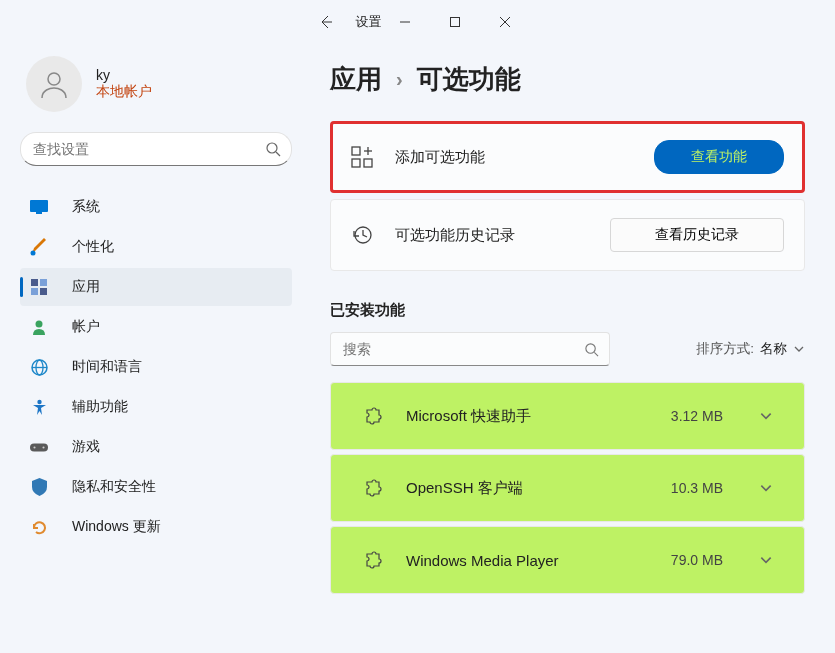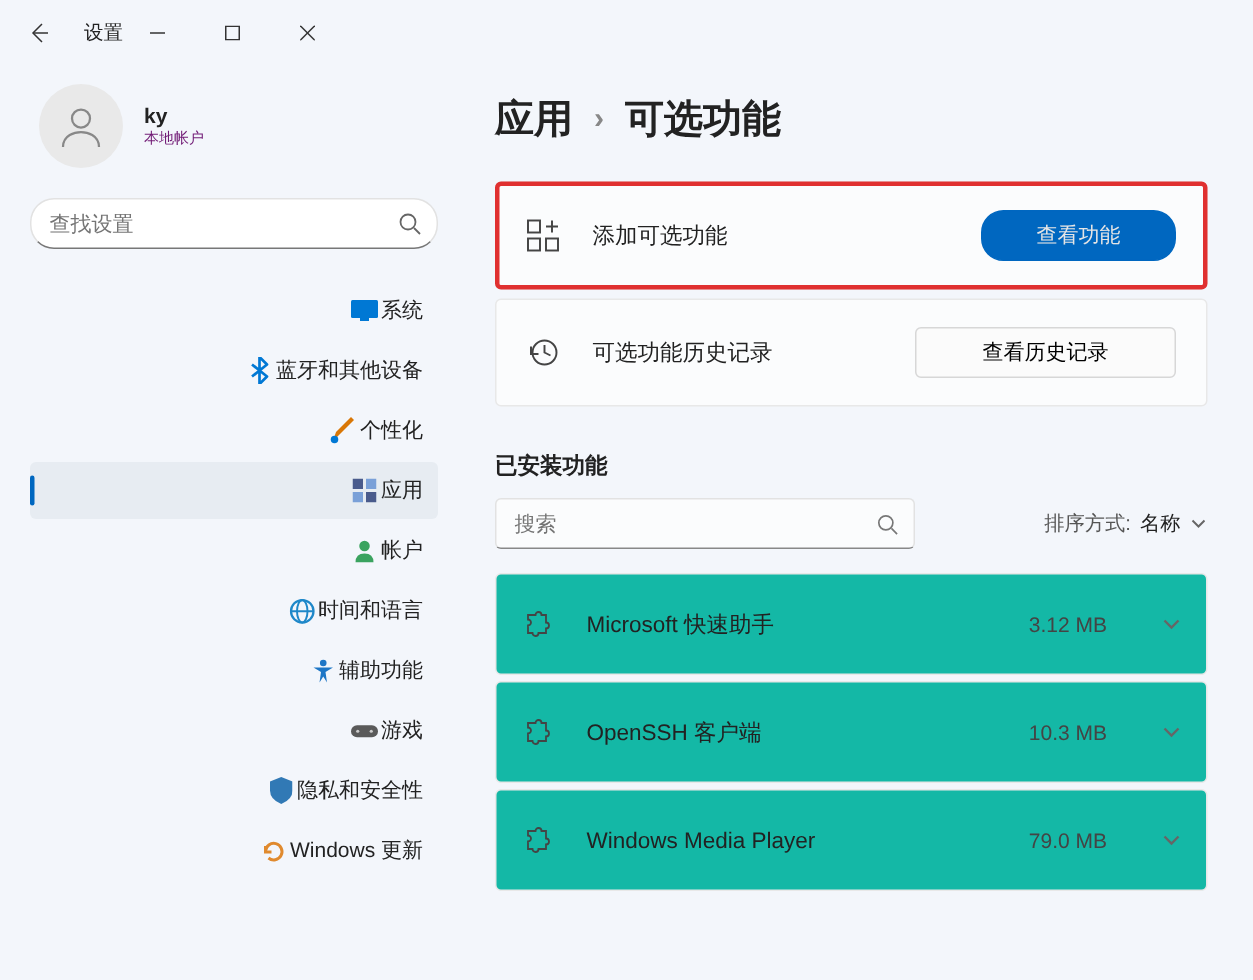--- a/index.html
+++ b/index.html
@@ -1,73 +1,73 @@
 <!DOCTYPE html>
 <html><head>
 <meta charset="utf-8">
 <style>
   * { box-sizing: border-box; margin: 0; padding: 0; font-family: "Segoe UI", "Microsoft YaHei", sans-serif; }
   body { width: 835px; height: 653px; background: #f3f6fb; overflow: hidden; position: relative; }
 
   
-  .titlebar { height: 44px; display: flex; align-items: center; justify-content: flex-start; padding: 0 8px 0 16px; }
+  .titlebar { height: 44px; display: flex; align-items: center; justify-content: center; padding: 0 8px 0 16px; }
   .titlebar-left { display: flex; align-items: center; gap: 20px; }
   .back-btn { width: 20px; height: 20px; display: flex; align-items: center; justify-content: center; cursor: pointer; }
   .title-text { font-size: 13px; color: #222; }
   .win-controls { display: flex; gap: 4px; }
   .win-btn { width: 46px; height: 32px; display: flex; align-items: center; justify-content: center; cursor: pointer; }
 
   
   .layout { display: flex; height: calc(100% - 44px); }
   .sidebar { width: 300px; padding: 12px 8px 0 20px; display: flex; flex-direction: column; }
   .main { flex: 1; padding: 18px 30px 0 30px; overflow-y: auto; }
 
   
   .user { display: flex; align-items: center; gap: 14px; margin-bottom: 20px; padding-left: 6px; }
   .avatar { width: 56px; height: 56px; border-radius: 50%; background: #e9e9e9; display: flex; align-items: center; justify-content: center; }
-  .user-name { font-size: 14px; font-weight: 700; color: #222; }
-  .user-sub { font-size: 10px; color: #701a75; }
+  .user-name { font-size: 14px; font-weight: 400; color: #222; }
+  .user-sub { font-size: 14px; color: #c2410c; }
 
   
   .searchbox { position: relative; background: #fff; border: 1px solid #e2e2e2; border-bottom: 1px solid #777; border-radius: 16px; height: 34px; display: flex; align-items: center; padding: 0 34px 0 12px; margin-bottom: 22px; }
   .searchbox input { border: none; outline: none; width: 100%; font-size: 14px; background: transparent; color: #222; }
   .searchbox .search-icon { position: absolute; right: 10px; }
 
   
   .nav { display: flex; flex-direction: column; gap: 2px; }
-  .nav-item { display: flex; align-items: center; gap: 2px; height: 38px; padding: 0 10px; border-radius: 4px; cursor: pointer; font-size: 14px; color: #222; position: relative; justify-content: flex-end; }
+  .nav-item { display: flex; align-items: center; gap: 24px; height: 38px; padding: 0 10px; border-radius: 4px; cursor: pointer; font-size: 14px; color: #222; position: relative; }
   .nav-item.active { background: #e7ecf2; }
   .nav-item.active::before { content: ""; position: absolute; left: 0; top: 9px; bottom: 9px; width: 3px; background: #0067c0; border-radius: 2px; }
   .nav-icon { width: 18px; height: 18px; display: flex; align-items: center; justify-content: center; }
 
   
   .crumb { display: flex; align-items: center; gap: 14px; font-size: 26px; font-weight: 600; color: #222; margin-bottom: 24px; }
   .crumb-sep { color: #888; font-size: 20px; }
   .crumb-link { cursor: pointer; }
 
   
   .card { background: #fbfcfd; border: 1px solid #e8e8e8; border-radius: 4px; padding: 18px 20px; display: flex; align-items: center; gap: 22px; margin-bottom: 6px; }
   .card.highlight { outline: 3px solid #e03030; outline-offset: -3px; align-items: center; }
   .card-icon { width: 22px; display: flex; align-items: center; justify-content: center; }
   .card-label { flex: 1; font-size: 15px; color: #222; }
   .card-btn { height: 34px; padding: 0 44px; border-radius: 4px; border: 1px solid #d7d7d7; background: #fbfbfb; font-size: 14px; cursor: pointer; display:flex; align-items:center; }
-  .card-btn.primary { background: #0067c0; color: #e5e5e5; border-color: #0067c0; padding: 0 36px; border-radius: 15px; }
+  .card-btn.primary { background: #0067c0; color: #bef264; border-color: #0067c0; padding: 0 36px; border-radius: 15px; }
 
   
   .section-hdr { font-size: 15px; font-weight: 600; color: #222; margin: 30px 0 12px; }
 
   
   .filterrow { display: flex; align-items: center; gap: 20px; margin-bottom: 16px; }
   .filter-search { flex: 0 0 280px; height: 34px; background: #fbfcfd; border: 1px solid #e2e2e2; border-bottom: 1px solid #888; border-radius: 4px; display: flex; align-items: center; padding: 0 34px 0 12px; position: relative; }
   .filter-search input { border: none; outline: none; width: 100%; font-size: 14px; background: transparent; }
   .sortgroup { margin-left: auto; display: flex; align-items: center; gap: 6px; font-size: 13.5px; color: #222; cursor: pointer; }
   .sort-label { color: #555; margin-left: 39px; }
 
   
-  .feature { background: #14b8a6; border: 1px solid #e8e8e8; border-radius: 4px; height: 68px; display: flex; align-items: center; gap: 22px; padding: 0 16px; margin-bottom: 4px; cursor: pointer; }
+  .feature { background: #bef264; border: 1px solid #e8e8e8; border-radius: 4px; height: 68px; display: flex; align-items: center; gap: 22px; padding: 0 31px; margin-bottom: 4px; cursor: pointer; }
   .feature-icon { width: 22px; display:flex; align-items:center; justify-content:center; }
   .feature-name { flex: 1; font-size: 15px; color: #222; }
   .feature-size { font-size: 14px; color: #444; padding-right: 14px; }
   .chev { color: #777; }
 
   svg { display: block; }
 </style>
 </head>
 <body>
 
@@ -129,28 +129,20 @@
 
     <div class="nav">
       <div class="nav-item">
         <span class="nav-icon">
             <svg width="18" height="14">
               <rect x="0" y="0" width="18" height="12" rx="1" fill="#0078d4"></rect>
               <rect x="6" y="12" width="6" height="2" fill="#0078d4"></rect>
             </svg>
           </span>
         <span>系统</span>
-      </div>
-      <div class="nav-item">
-        <span class="nav-icon">
-            <svg width="14" height="18" viewBox="0 0 14 18">
-              <path d="M7 0 L7 18 L12 13 L2 5 M7 0 L12 5 L2 13" stroke="#0078d4" stroke-width="1.8" fill="none" stroke-linejoin="round"></path>
-            </svg>
-          </span>
-        <span>蓝牙和其他设备</span>
       </div>
       <div class="nav-item">
         <span class="nav-icon">
             <svg width="18" height="18" viewBox="0 0 18 18">
               <path d="M2 16 L6 12 L16 2 L14 0 L4 10 Z" fill="#d97706"></path>
               <circle cx="3" cy="15" r="2.5" fill="#0078d4"></circle>
             </svg>
           </span>
         <span>个性化</span>
       </div>

